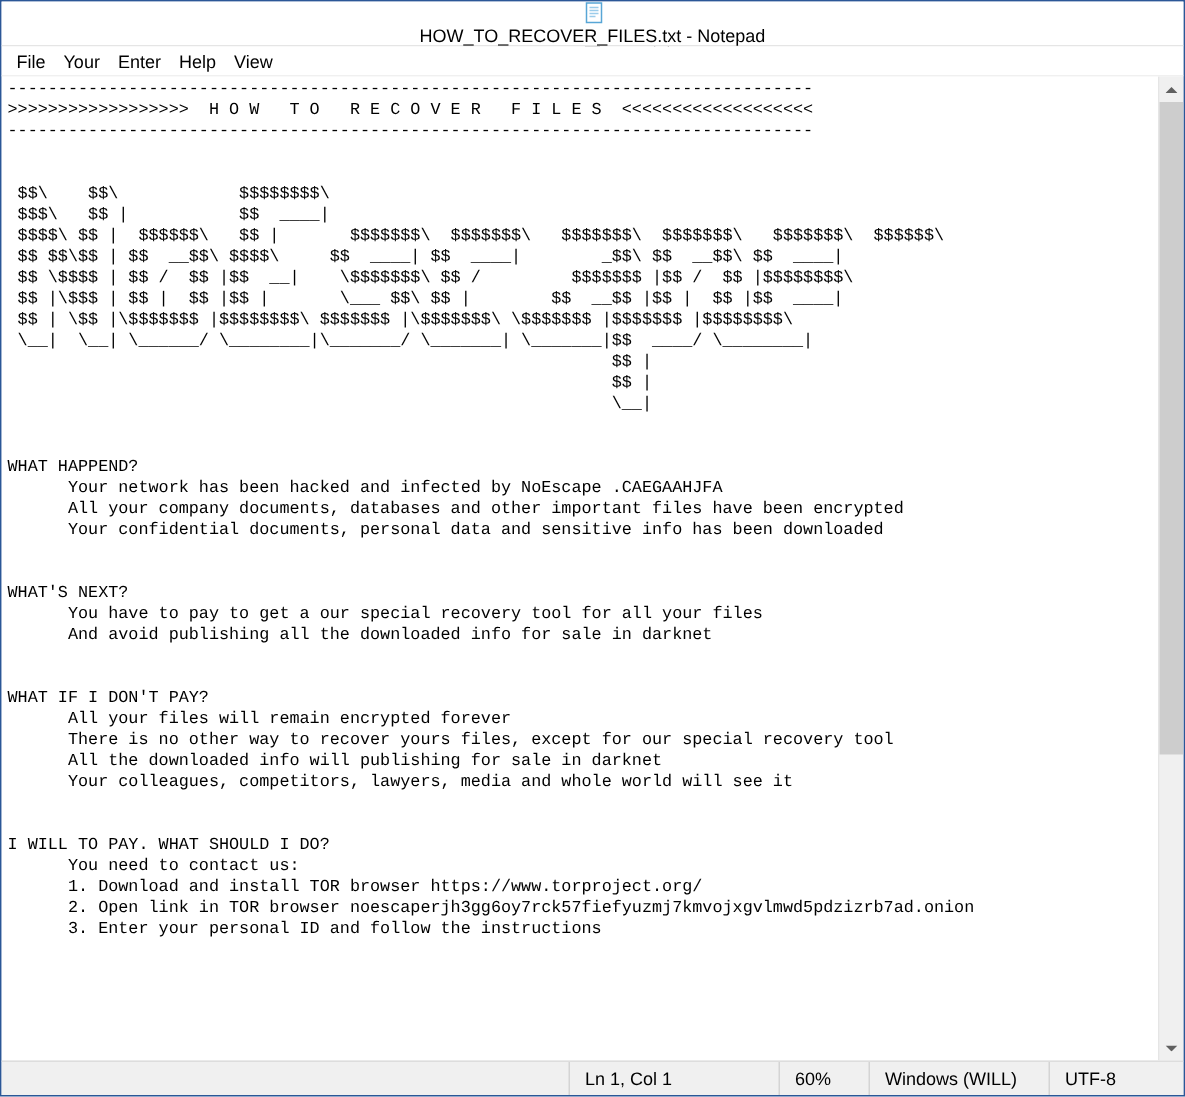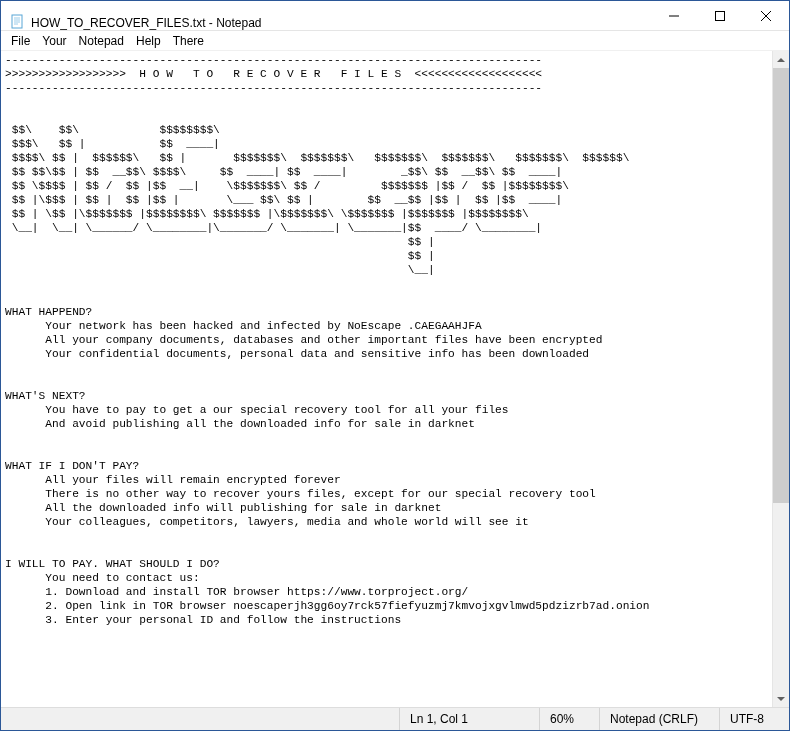--- a/index.html
+++ b/index.html
@@ -11,22 +11,23 @@
       height: 731px;
       overflow: hidden;
       display: flex;
       flex-direction: column;
       border: 1px solid #2b5797;
     }
     .titlebar {
       height: 30px;
       background: #fff;
       display: flex;
-      align-items: flex-end;
+      align-items: center;
       border-bottom: 1px solid #e5e5e5;
+      flex-direction: column;
     }
     .titlebar-icon {
       width: 16px;
       height: 16px;
       margin: 0 6px 0 8px;
       display: inline-flex;
       align-items: center;
       justify-content: center;
     }
     .titlebar-title {
@@ -149,23 +150,23 @@
           <line x1="0" y1="0" x2="10" y2="10" stroke="#000" stroke-width="1"></line>
           <line x1="10" y1="0" x2="0" y2="10" stroke="#000" stroke-width="1"></line>
         </svg>
     </div>
   </div>
 </div>
 
 <div class="menubar">
   <span class="menu-item">File</span>
   <span class="menu-item">Your</span>
-  <span class="menu-item">Notepad</span>
+  <span class="menu-item">Enter</span>
   <span class="menu-item">Help</span>
-  <span class="menu-item">There</span>
+  <span class="menu-item">View</span>
 </div>
 
 <div class="content-wrap">
   <div class="content">--------------------------------------------------------------------------------
 &gt;&gt;&gt;&gt;&gt;&gt;&gt;&gt;&gt;&gt;&gt;&gt;&gt;&gt;&gt;&gt;&gt;&gt;  H O W   T O   R E C O V E R   F I L E S  &lt;&lt;&lt;&lt;&lt;&lt;&lt;&lt;&lt;&lt;&lt;&lt;&lt;&lt;&lt;&lt;&lt;&lt;&lt;
 --------------------------------------------------------------------------------
 
 
  $$\    $$\            $$$$$$$$\ 
  $$$\   $$ |           $$  ____|
@@ -217,15 +218,15 @@
           <polygon points="0,0 8,0 4,4" fill="#606060"></polygon>
         </svg>
     </div>
   </div>
 </div>
 
 <div class="statusbar">
   <div class="status-spacer"></div>
   <div class="status-cell" style="width:140px">Ln 1, Col 1</div>
   <div class="status-cell" style="width:60px">60%</div>
-  <div class="status-cell" style="width:120px">Notepad (CRLF)</div>
-  <div class="status-cell" style="width:70px">UTF-8</div>
+  <div class="status-cell" style="width:120px">Windows (WILL)</div>
+  <div class="status-cell" style="width:90px">UTF-8</div>
 </div>
 
 </body></html>

